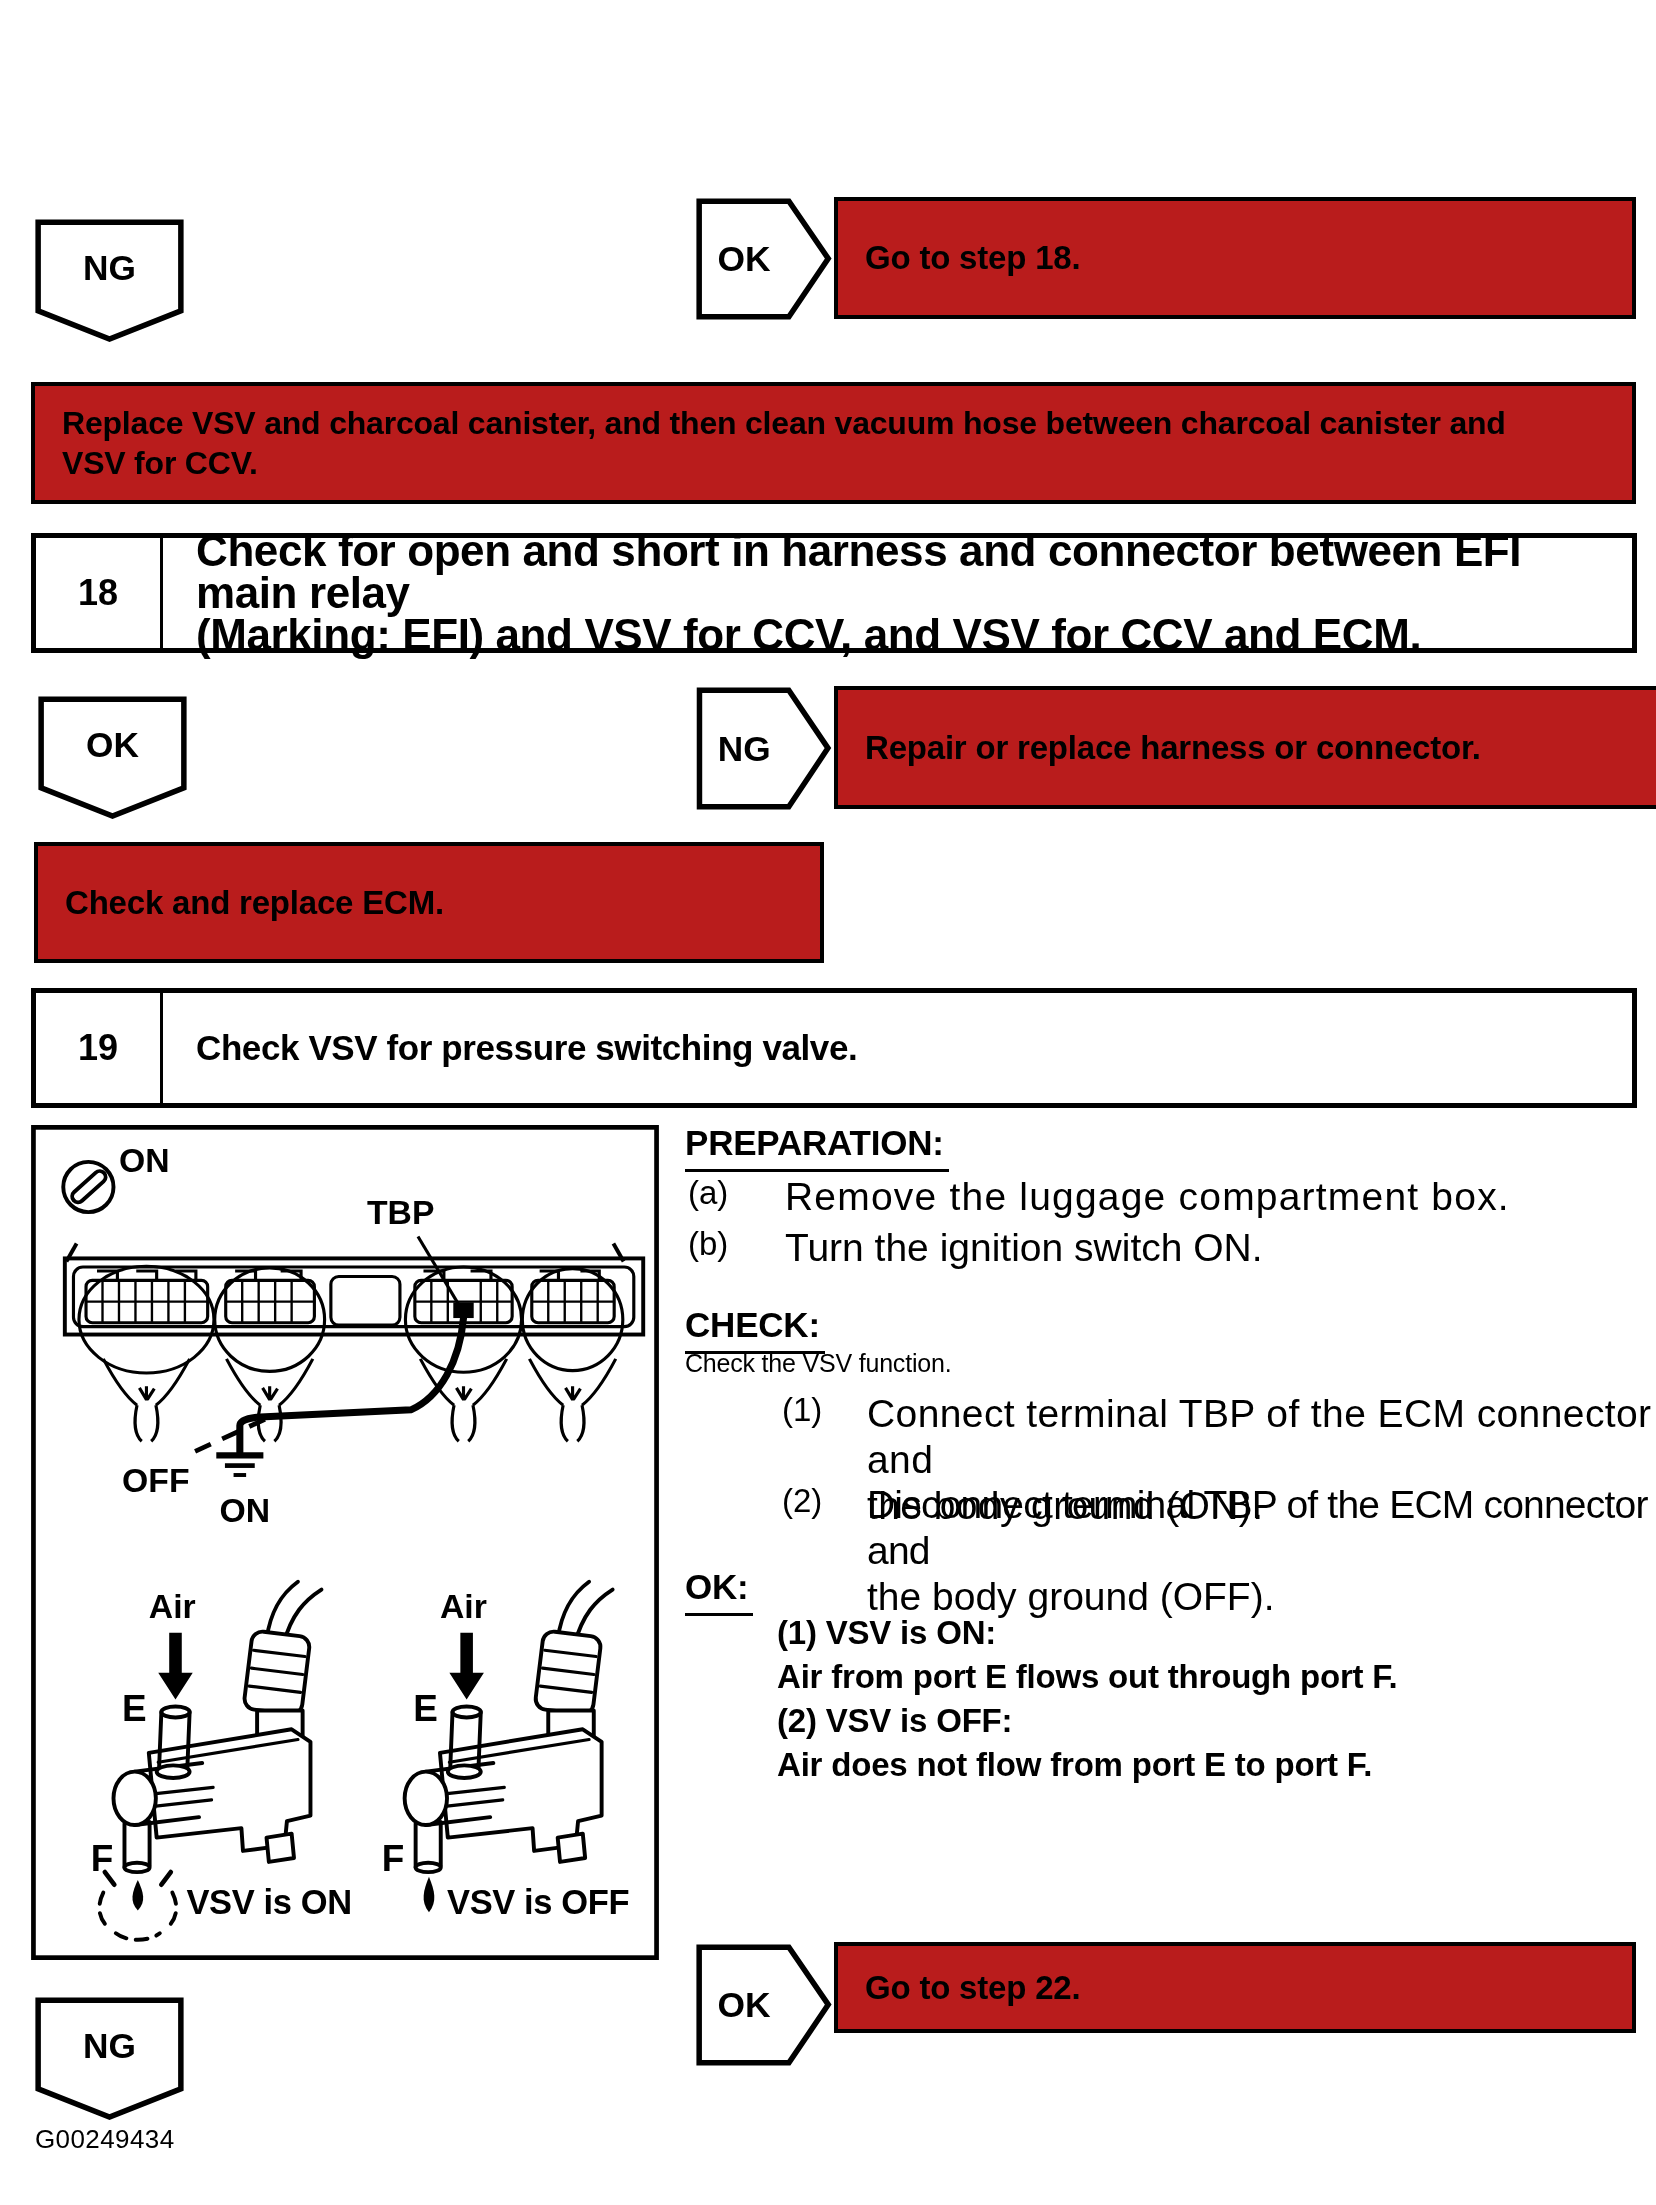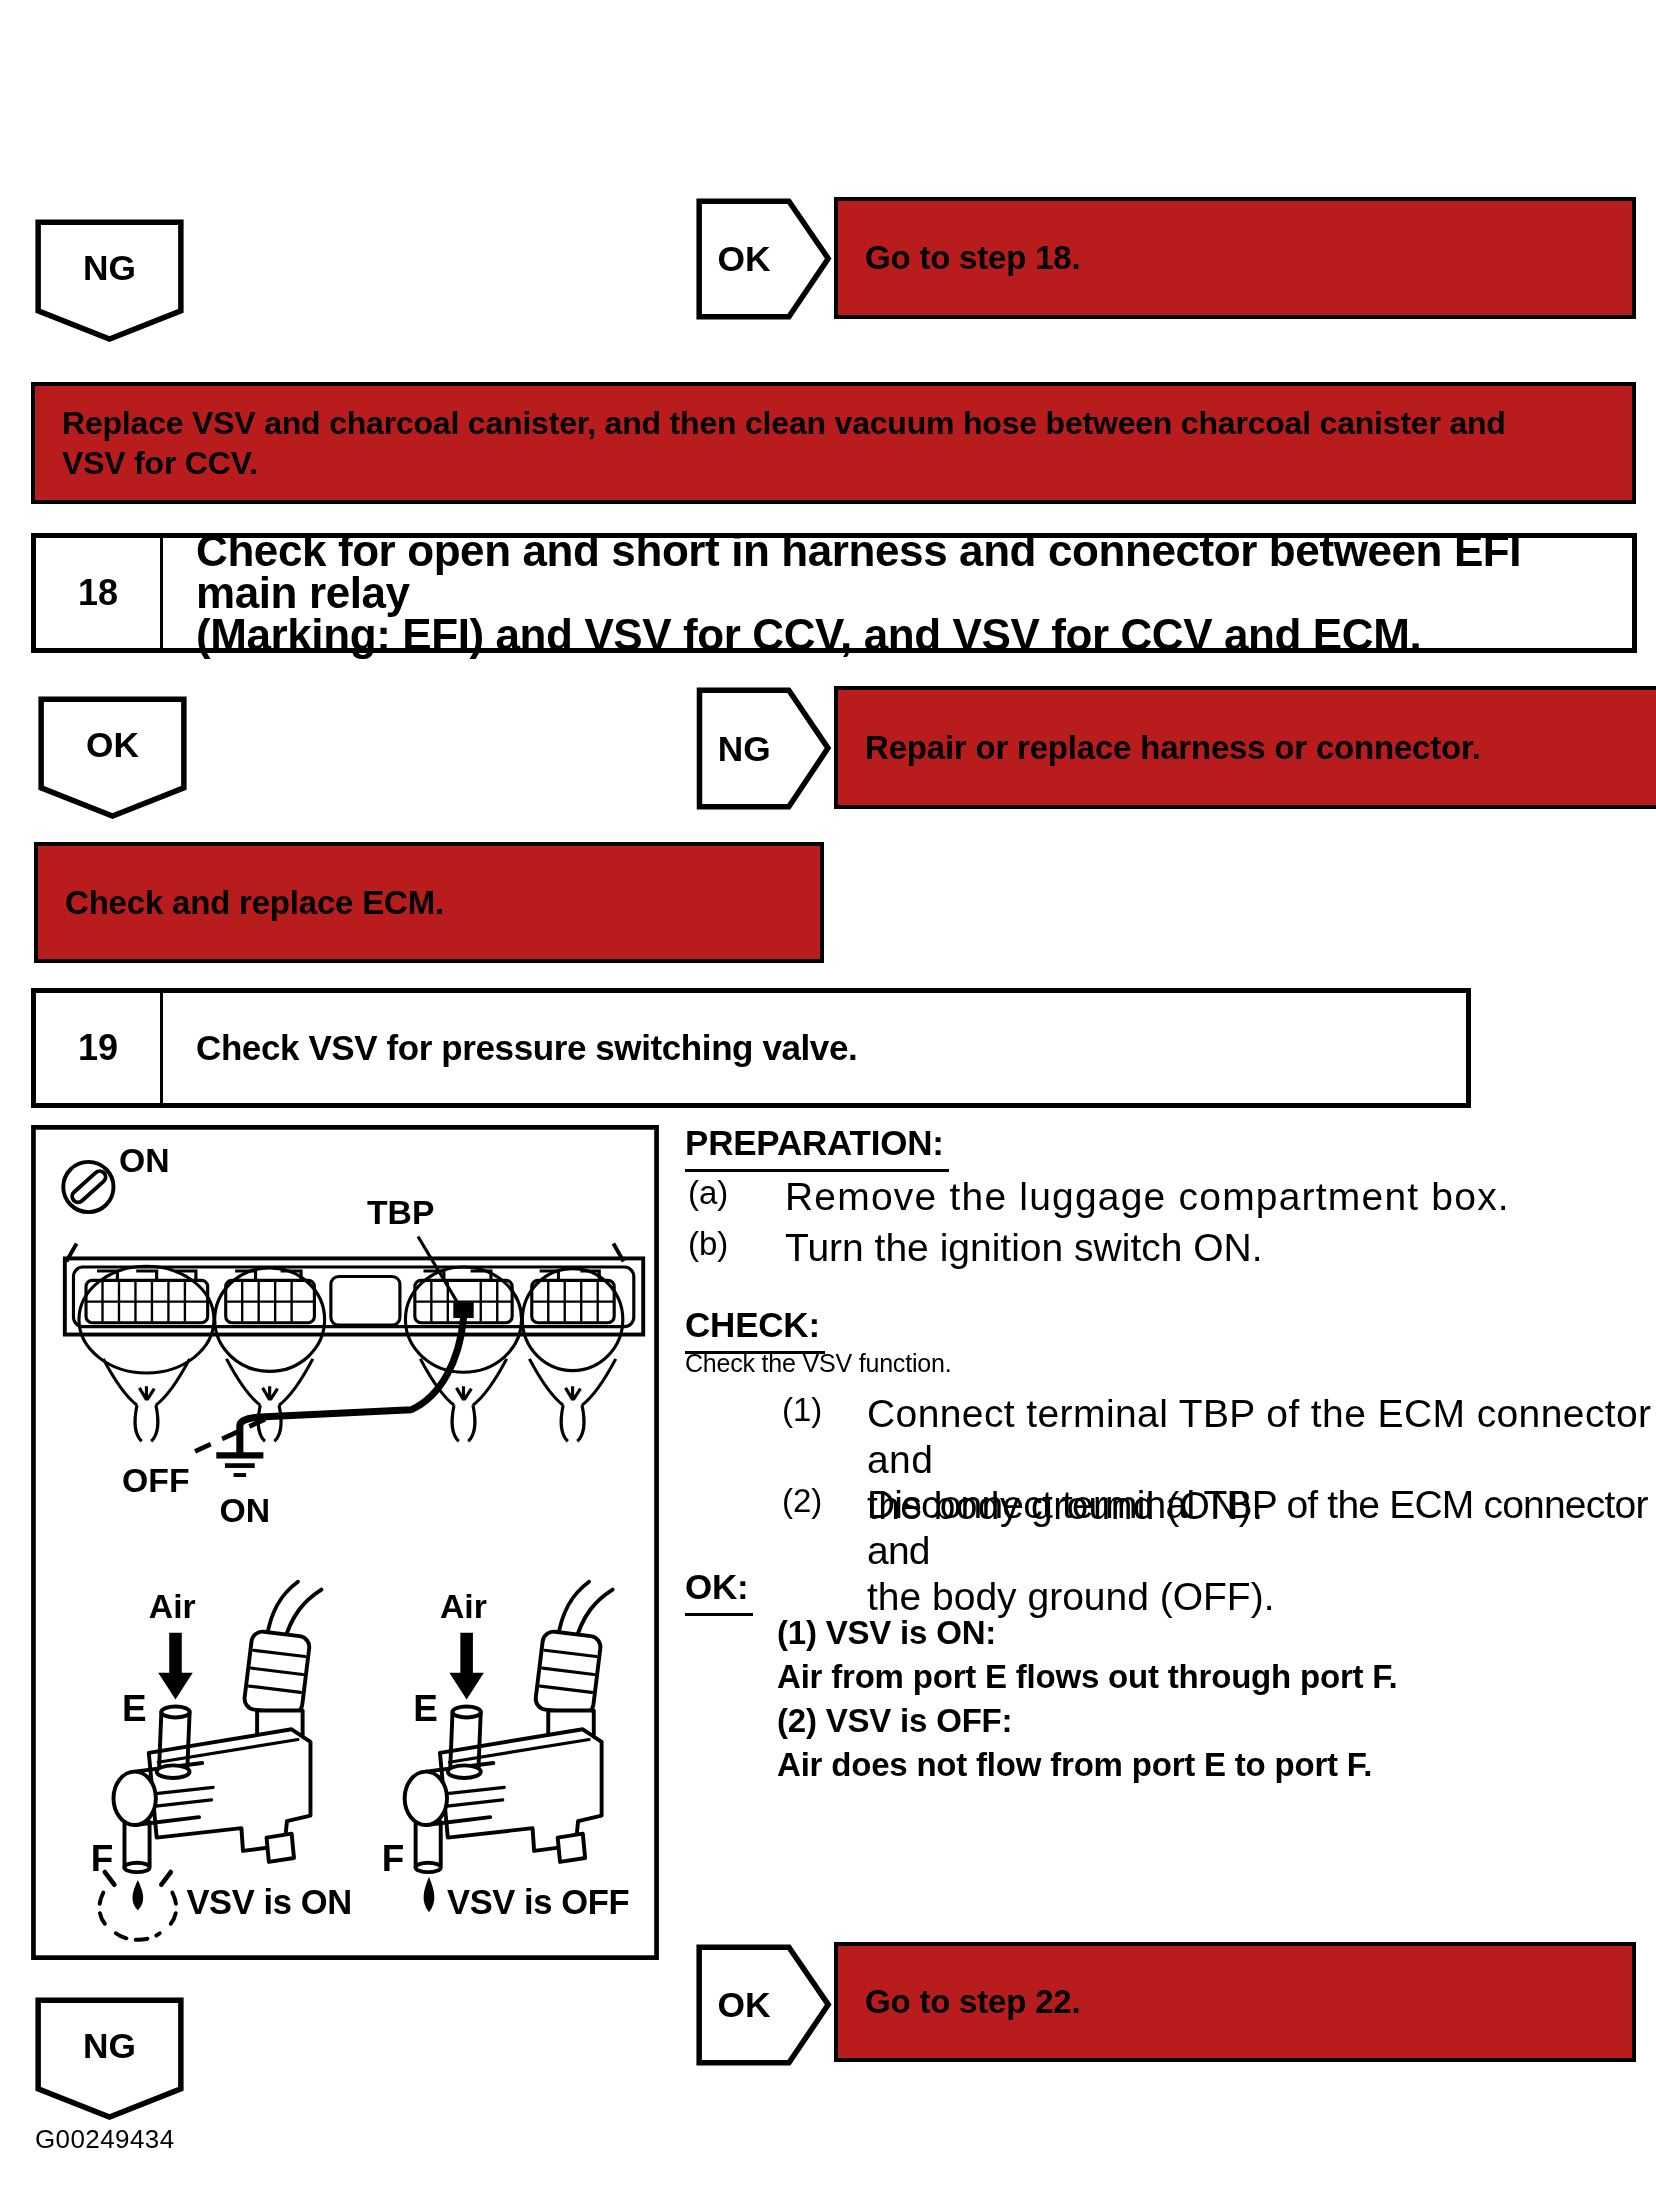--- a/index.html
+++ b/index.html
@@ -81,21 +81,21 @@
     </svg>
   </div>
   <div class="resultbox" style="left:834px;top:686px;width:920px;height:123px;">
     <span>Repair or replace harness or connector.</span>
   </div>
 
   <div class="resultbox" style="left:34px;top:842px;width:790px;height:121px;">
     <span>Check and replace ECM.</span>
   </div>
 
-  <div class="stepbox" style="left:31px;top:988px;width:1440px;height:120px;">
+  <div class="stepbox" style="left:31px;top:988px;width:1606px;height:120px;">
     <div class="stepnum">19</div>
     <div class="steptitle">
         <span>Check VSV for pressure switching valve.</span>
       </div>
   </div>
 
   <svg class="diagram" style="position:absolute;left:31px;top:1125px;" width="628" height="835" viewBox="0 0 800 1064">
     <rect x="3" y="3" width="794" height="1058" fill="#fff" stroke="#000" stroke-width="6"></rect>
 
     <g>
@@ -243,21 +243,21 @@
     <div>(2) VSV is OFF:</div>
     <div>Air does not flow from port E to port F.</div>
   </div>
 
   <div class="pent" style="left:696px;top:1944px;">
     <svg width="137" height="122" viewBox="0 0 174 155">
       <path d="M4 4 H118 L168 77 L118 151 H4 Z" fill="#fff" stroke="#000" stroke-width="7"></path>
       <text x="61" y="93" text-anchor="middle">OK</text>
     </svg>
   </div>
-  <div class="resultbox" style="left:834px;top:1942px;width:802px;height:120px;">
+  <div class="resultbox" style="left:834px;top:1942px;width:802px;height:91px;">
     <span>Go to step 22.</span>
   </div>
 
   <div class="pent" style="left:35px;top:1997px;">
     <svg width="149" height="124" viewBox="0 0 190 158">
       <path d="M4 4 H186 V117 L95 153 L4 117 Z" fill="#fff" stroke="#000" stroke-width="7"></path>
       <text x="95" y="78" text-anchor="middle">NG</text>
     </svg>
   </div>
 

